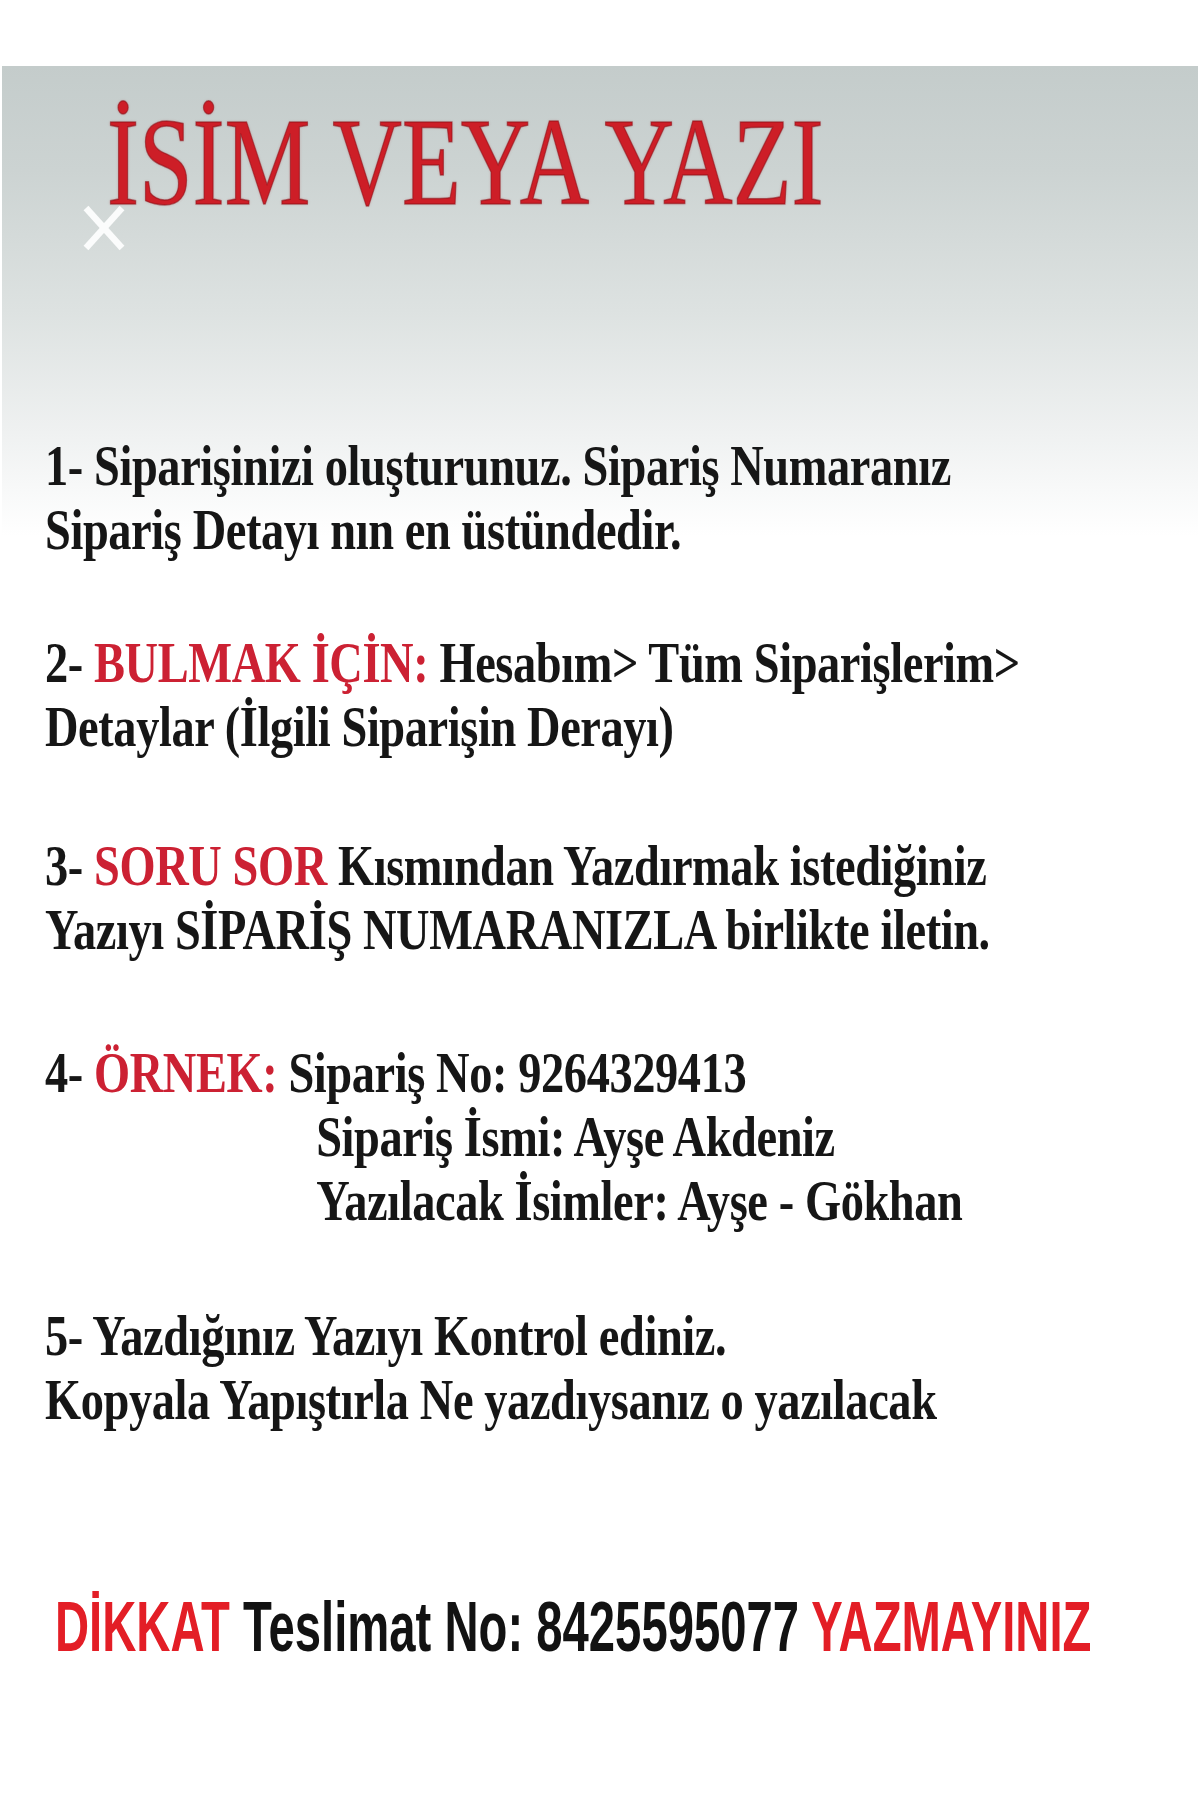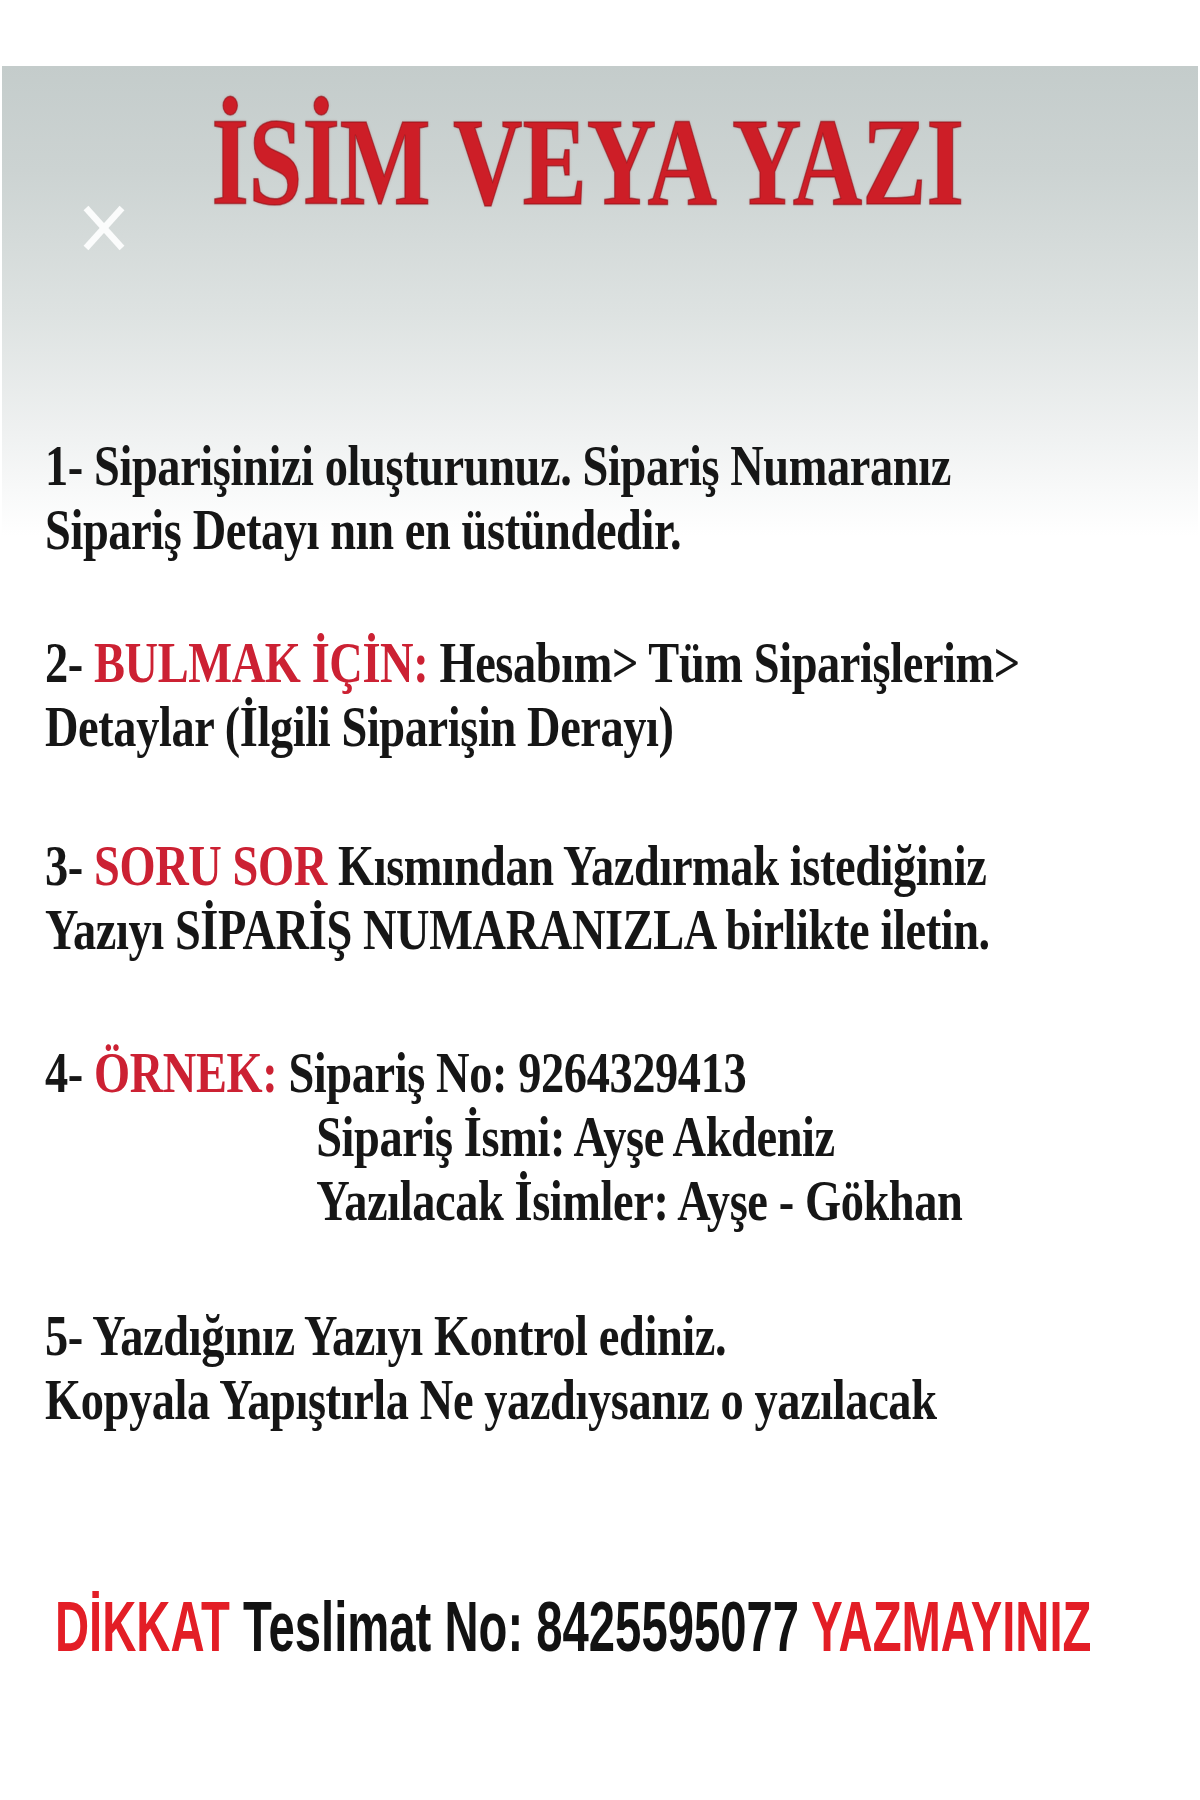--- a/index.html
+++ b/index.html
@@ -11,21 +11,21 @@
   .gray-panel{
     position:absolute;top:66px;left:2px;right:2px;height:470px;
     background:linear-gradient(180deg,#c4cccb 0%,#ccd3d2 22%,#dde2e1 52%,#eff1f1 78%,#ffffff 100%);
   }
   .close{
     position:absolute;left:83px;top:205px;width:42px;height:46px;cursor:pointer;
   }
   .close line{stroke:#fbfcfc;stroke-width:6.5;}
   .title{
     position:absolute;top:104px;left:0;width:1200px;padding-right:25px;box-sizing:border-box;
-    text-align:center;font-weight:bold;color:#cd1e27;
+    font-weight:normal;color:#cd1e27;
     -webkit-text-stroke:1.5px rgba(138,15,22,.55);
     text-shadow:0 0 3px rgba(160,20,30,.35);
     font-size:125px;
   }
   .t-line{height:117px;line-height:117px;white-space:nowrap;}
   .t-scale{display:inline-block;transform-origin:50% 0;}
   .l1 .t-scale{transform:scaleX(.77);}
   .l2 .t-scale{transform:scaleX(.78);}
   .section{
     position:absolute;left:45px;width:1440px;

